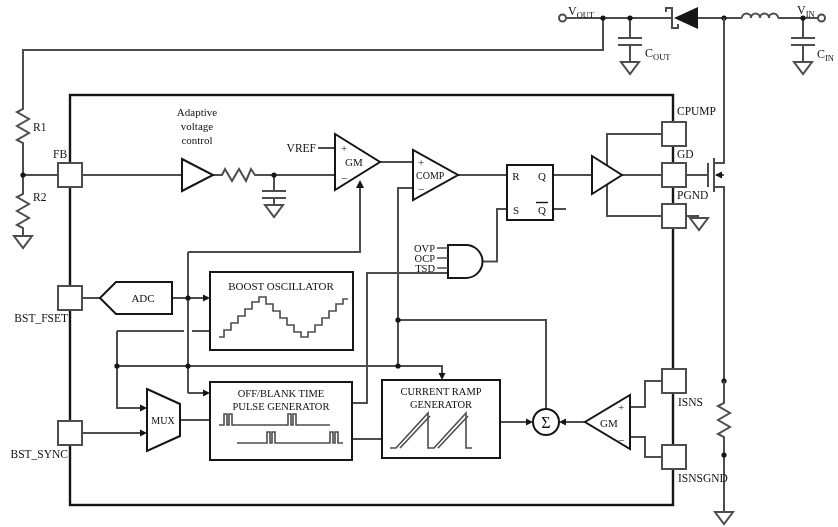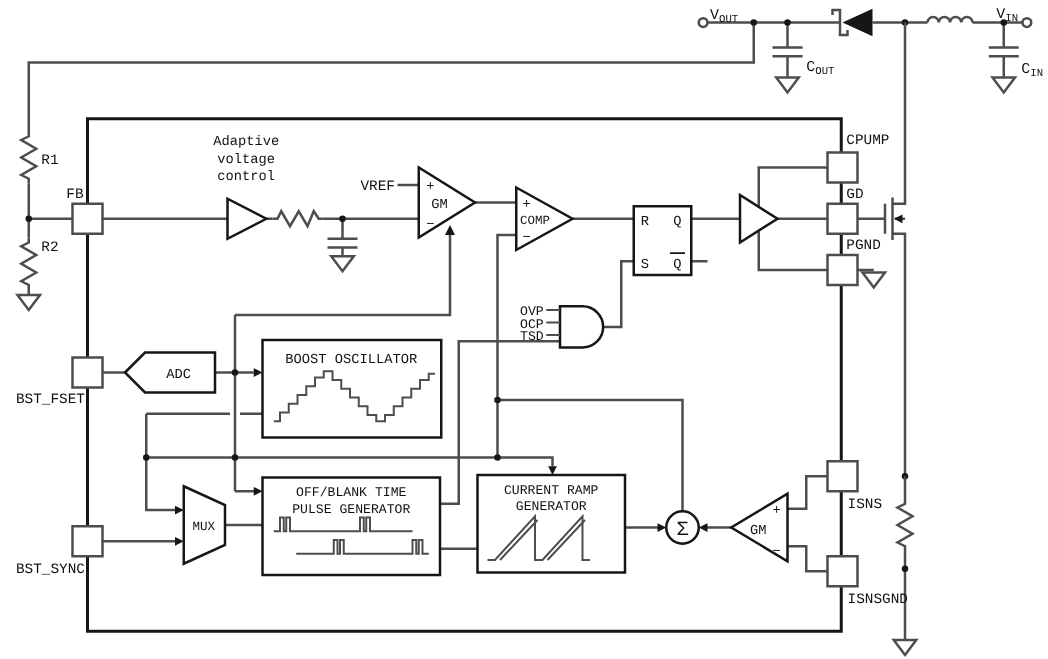--- a/index.html
+++ b/index.html
@@ -1,17 +1,17 @@
 <!DOCTYPE html>
 <html><head>
 <meta charset="utf-8">
 <style>
   html,body{margin:0;padding:0;background:#fff;}
   #stage{position:relative;width:838px;height:527px;background:#ffffff;overflow:hidden;
-         font-family:Liberation Mono, monospace;}
+         font-family:Liberation Serif, serif;}
   svg text{fill:#111;}
   .wire{stroke:#4d4d4d;stroke-width:2;fill:none;}
   .thin{stroke:#4d4d4d;stroke-width:1.6;fill:none;}
   .blk{stroke:#161616;stroke-width:2;fill:#ffffff;}
   .pin{fill:#ffffff;stroke:#4d4d4d;stroke-width:2;}
   .dot{fill:#161616;stroke:none;}
   .ah{fill:#161616;stroke:none;}
   .gnd{fill:#ffffff;stroke:#4d4d4d;stroke-width:2;}
   .lbl{font-size:11.5px;}
   .ttl{font-size:11px;}

